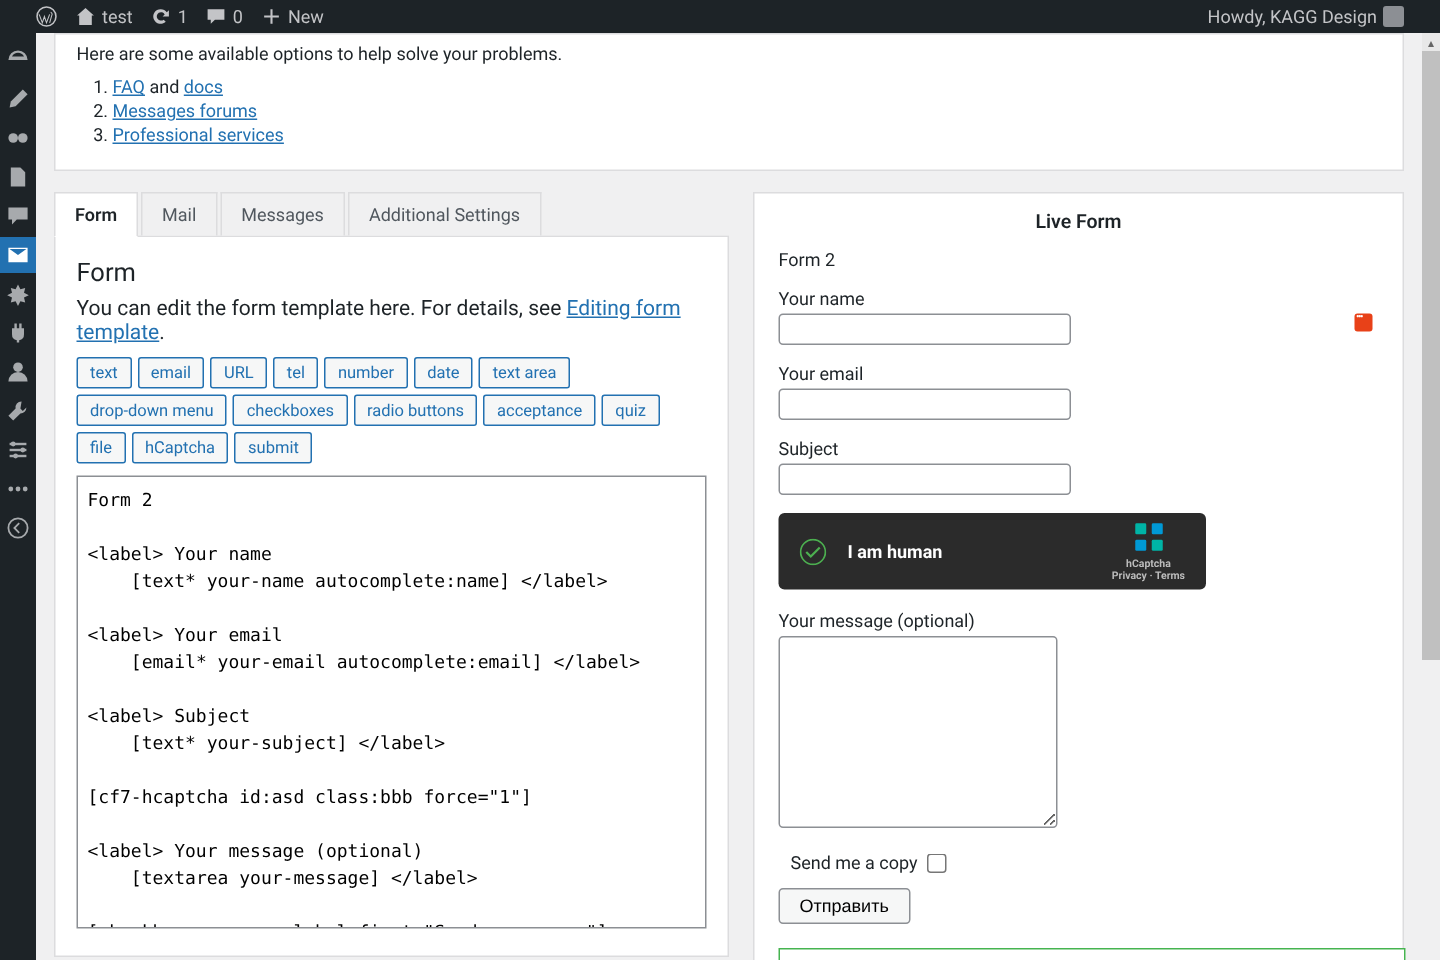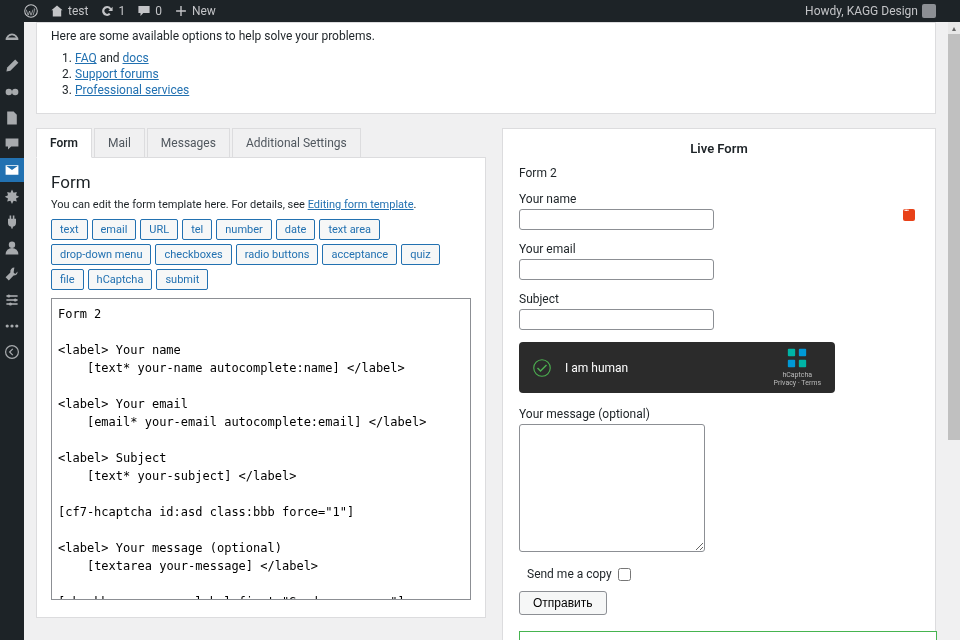--- a/index.html
+++ b/index.html
@@ -29,38 +29,38 @@
 .cols { display: flex; gap: 16px; margin-top: 14px; }
 .colL { flex: 1; }
 .colR { width: 434px; }
 
 .tabs { display: flex; gap: 2px; }
 .tab { background: #f0f0f1; border: 1px solid #dcdcde; border-bottom: none; padding: 7px 13px; font-size: 12px; cursor: pointer; color: #50575e; }
 .tab.active { background: #fff; font-weight: 600; color: #1d2327; border-bottom: 1px solid #fff; margin-bottom: -1px; position: relative; z-index: 2; }
 
 .panel { background: #fff; border: 1px solid #dcdcde; padding: 14px; }
 .panel h3 { font-size: 17px; font-weight: 400; margin-bottom: 6px; }
-.helptext { font-size: 11px; margin-bottom: 8px; color: #1d2327; }
+.helptext { font-size: 14px; margin-bottom: 8px; color: #1d2327; }
 
 .pills { display: flex; flex-wrap: wrap; gap: 4px; margin-bottom: 8px; }
 .pill { border: 1px solid #2271b1; color: #2271b1; background: #f6f7f7; padding: 3px 8px; font-size: 11px; border-radius: 2px; cursor: pointer; }
 
 .code { width: 100%; height: 302px; border: 1px solid #8c8f94; padding: 6px; font-family: Consolas, Monaco, monospace; font-size: 12px; line-height: 1.5; resize: none; }
 
 .live { background: #fff; border: 1px solid #dcdcde; padding: 12px 16px; }
 .live h4 { font-size: 13px; font-weight: 600; margin-bottom: 10px; text-align: center; }
 .formtitle { font-size: 12px; margin-bottom: 12px; }
 .lbl { font-size: 12px; margin-bottom: 3px; display: block; }
 .field { position: relative; margin-bottom: 12px; }
 .inp { width: 195px; height: 21px; border: 1px solid #8c8f94; border-radius: 3px; padding: 2px 6px; font-size: 12px; }
 .msg { width: 186px; height: 128px; border: 1px solid #8c8f94; border-radius: 3px; resize: both; }
 .badge { position: absolute; right: 4px; top: 17px; width: 12px; height: 12px; background: #e84118; border-radius: 2px; }
 .badge::after { content: "•••"; color: #fff; font-size: 7px; position: absolute; top: -2px; left: 1px; letter-spacing: -1px; }
 
-.hcap { width: 316px; height: 51px; background: #2b2b2b; border-radius: 4px; display: flex; align-items: center; padding: 0 14px; margin-bottom: 14px; gap: 14px; }
+.hcap { width: 285px; height: 51px; background: #2b2b2b; border-radius: 4px; display: flex; align-items: center; padding: 0 14px; margin-bottom: 14px; gap: 14px; font-weight: bold; }
 .hcap .check { width: 18px; height: 18px; }
 .hcap .text { color: #fff; font-size: 12px; flex: 1; }
 .hcap .logo { text-align: center; }
 .hcap .logo svg { width: 22px; height: 22px; }
 .hcap .logo .sm { color: #bbb; font-size: 7px; line-height: 1.1; }
 
 .checkrow { display: flex; align-items: flex-end; gap: 6px; font-size: 12px; margin: 10px 0; padding-left: 8px; }
 .submitbtn { border: 1px solid #8c8f94; background: #f6f7f7; padding: 4px 13px; font-size: 12px; border-radius: 3px; cursor: pointer; }
 
 .success { border: 1px solid #46b450; background: #fff; padding: 8px 12px; font-size: 12px; margin-top: 16px; width: 418px; }
@@ -190,21 +190,21 @@
           <path d="M11 6l-4 4 4 4" fill="none" stroke="currentColor" stroke-width="1.5"></path>
         </svg>
       </div>
   </div>
 
   <div class="content">
     <div class="helpbox">
       <span>Here are some available options to help solve your problems.</span>
       <ol>
         <li><a href="#">FAQ</a><span> and </span><a href="#">docs</a></li>
-        <li><a href="#">Support forums</a></li>
+        <li><a href="#">Messages forums</a></li>
         <li><a href="#">Professional services</a></li>
       </ol>
     </div>
 
     <div class="cols">
       <div class="colL">
         <div class="tabs">
           <div class="tab active">Form</div>
           <div class="tab">Mail</div>
           <div class="tab">Messages</div>

